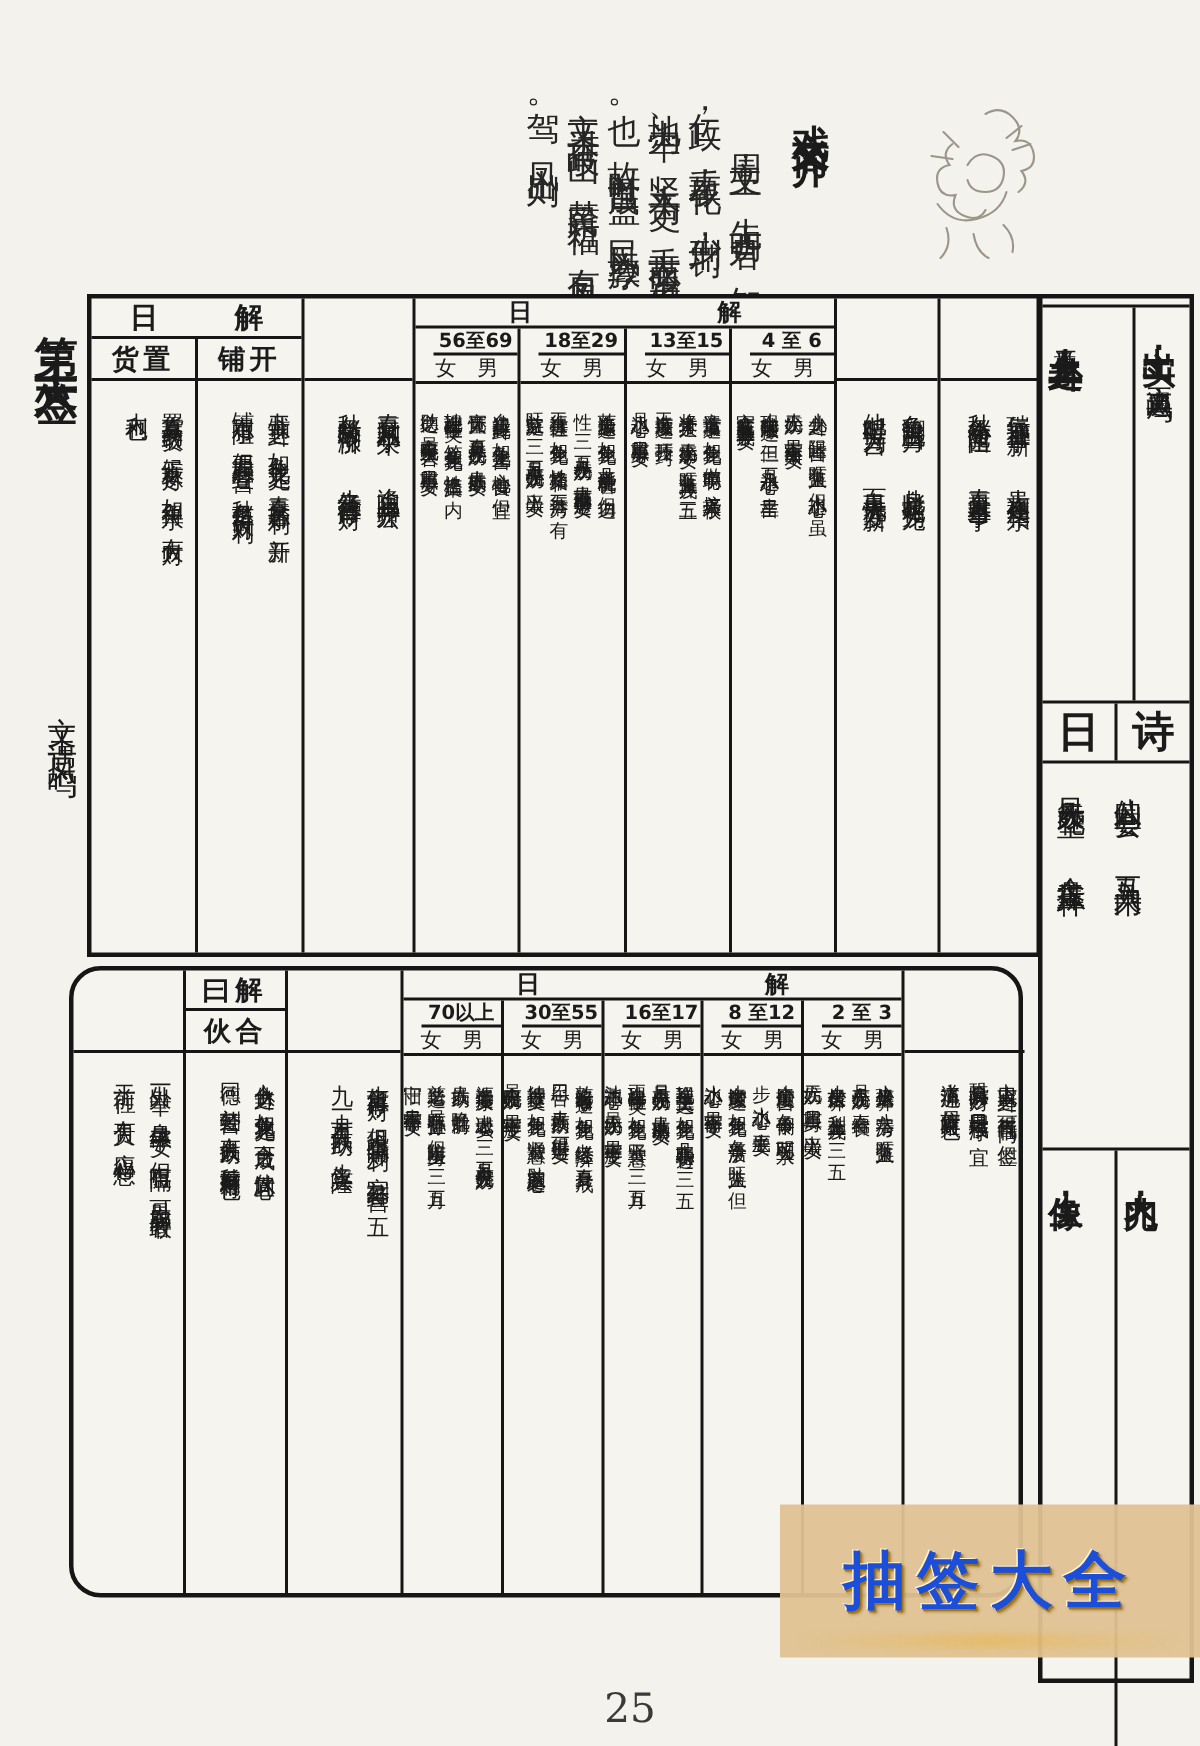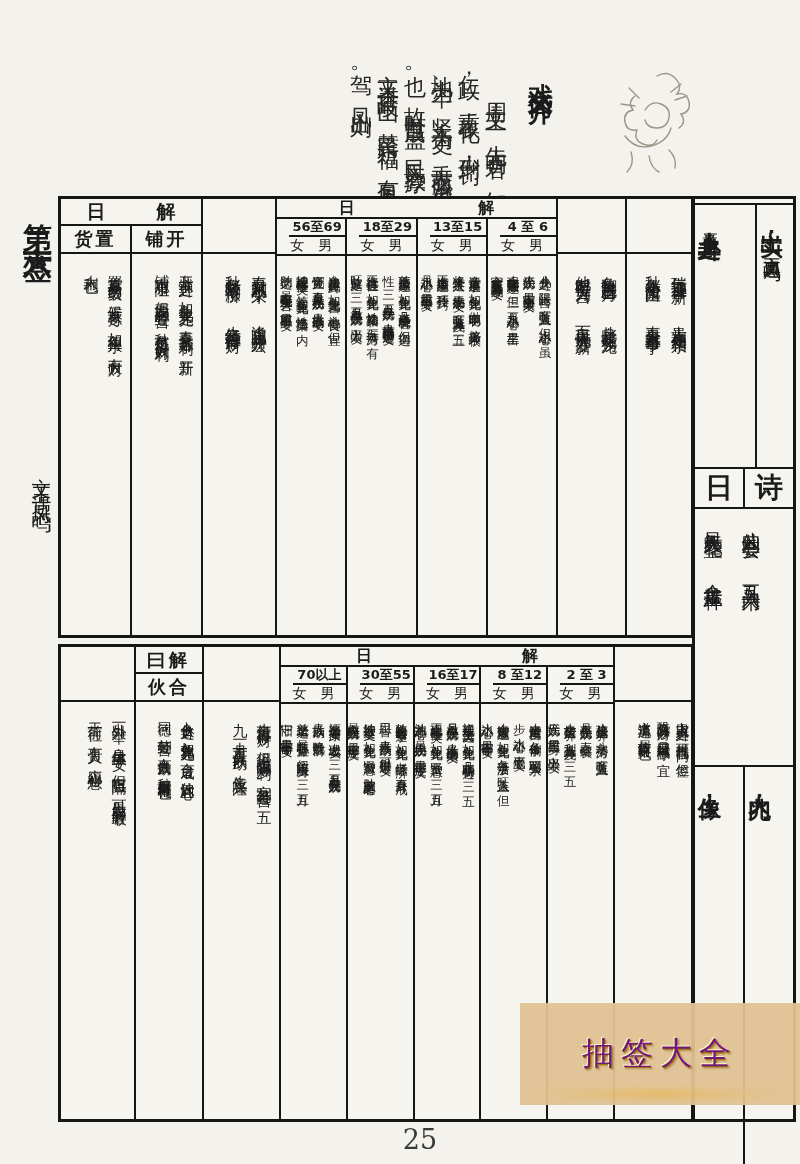--- a/index.html
+++ b/index.html
@@ -14,21 +14,21 @@
   .story-heading { left: 515px; top: 62px; width: 42px; height: 134px; font-size: 25px; letter-spacing: 6px; font-weight: bold; }
   .story-illustration { left: 585px; top: 66px; width: 120px; height: 128px; }
 
   
   .sign-no { left: 16px; top: 200px; width: 42px; height: 190px; font-size: 29px; letter-spacing: 8px; font-weight: bold; }
   .sign-name { left: 24px; top: 462px; width: 32px; height: 180px; font-size: 20px; letter-spacing: 9px; }
 
   
   .tbl { position: absolute; display: flex; border: 3px solid #161616; background: #f6f4ee; }
   .tbl-top { left: 58px; top: 196px; width: 636px; height: 442px; }
-  .tbl-bottom { left: 58px; top: 644px; width: 636px; height: 478px; }
+  .tbl-bottom { left: 46px; top: 644px; width: 636px; height: 421px; border-radius: 21px; }
   .col { display: flex; flex-direction: column; flex: 0 0 auto; }
   .col + .col { border-left: 2px solid #161616; }
   .bb { border-bottom: 2px solid #161616; }
   .hdr2 { display: flex; align-items: center; justify-content: space-around; font-weight: bold; }
   .hcell { font-weight: bold; }
   .subrow { display: flex; flex: 1 1 auto; min-height: 0; }
   .subcell { flex: 1 1 0; min-width: 0; display: flex; flex-direction: column; }
   .subcell + .subcell { border-left: 2px solid #161616; }
   .range { font-size: 13px; font-weight: bold; height: 18px; display: flex; align-items: center; justify-content: center; border-bottom: 2px solid #161616; margin-left: 12px; }
   .sex { font-size: 14px; height: 19px; display: flex; align-items: center; justify-content: center; border-bottom: 2px solid #161616; }
@@ -52,21 +52,21 @@
   .rp-poemhdr div { flex: 1; display: flex; align-items: center; justify-content: center; }
   .rp-poemhdr div + div { border-left: 2px solid #161616; }
   .rp-poem { height: 258px; border-bottom: 2px solid #161616; padding-top: 8px; }
   .rp-poem .v { height: 100%; font-size: 19px; line-height: 38px; letter-spacing: 2px; margin-right: 8px; }
   .rp-omens { flex: 1; display: flex; }
   .rp-ocell { flex: 1 1 0; padding-top: 10px; }
   .rp-ocell + .rp-ocell { border-left: 2px solid #161616; }
 
   
   .watermark { left: 520px; top: 1003px; width: 280px; height: 102px; background: rgba(223,194,146,0.95); display: flex; align-items: center; justify-content: center; }
-  .watermark-text { font-size: 32px; font-weight: normal; letter-spacing: 7px; color: #701a75;
+  .watermark-text { font-size: 42px; font-weight: bold; letter-spacing: 7px; color: #1d4ed8;
       text-shadow: -1px -1px 0 #fff3cf, 1px 1px 0 #a5760e, 2px 2px 2px rgba(120,85,10,0.55); }
   .watermark-sub { position: absolute; left: 10px; right: 10px; bottom: 6px; height: 10px;
       background: linear-gradient(90deg, rgba(234,178,62,0.0), rgba(234,178,62,0.45), rgba(234,178,62,0.0)); filter: blur(2px); }
 
   .page-number { left: 370px; top: 1124px; width: 100px; text-align: center; font-size: 27px; color: #3a3a3a; font-family: "DejaVu Serif", serif; }
 </style>
 </head>
 <body>
 
 <div class="page">

